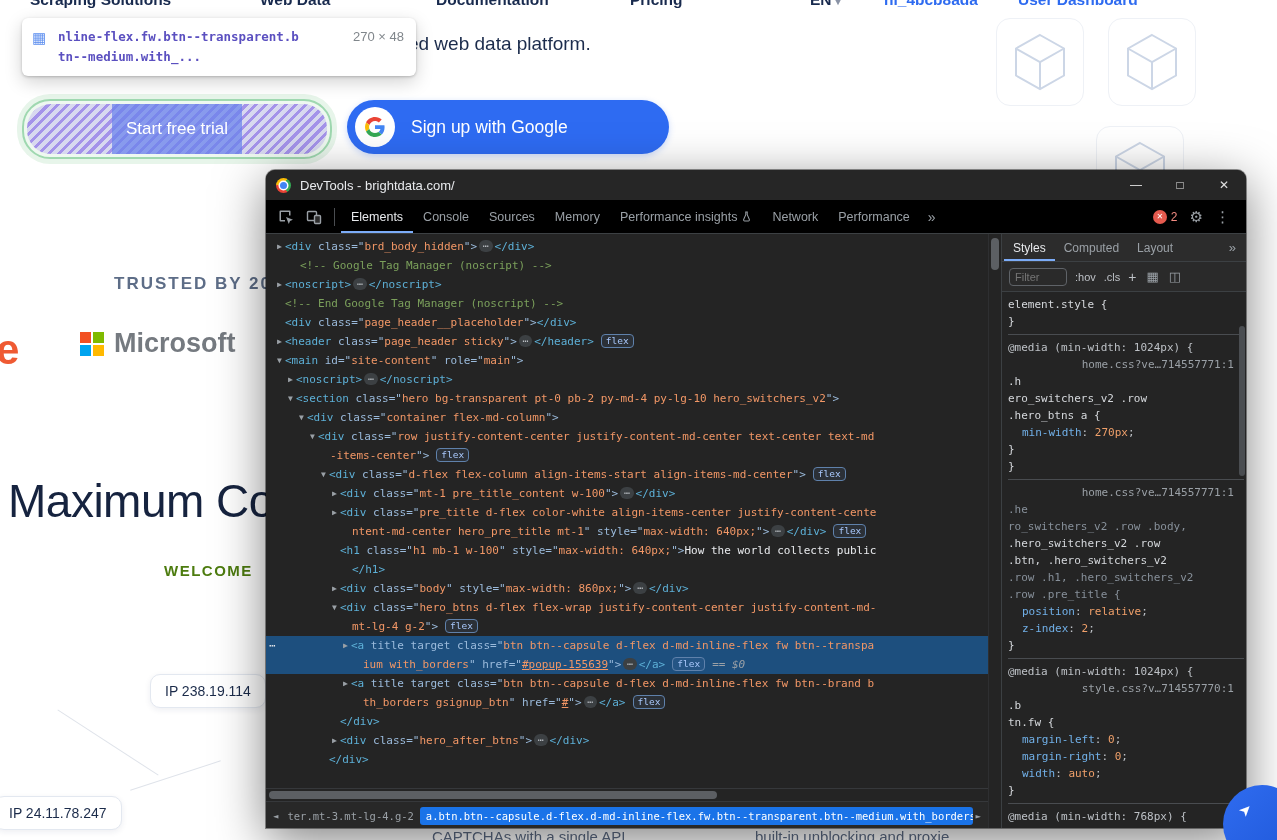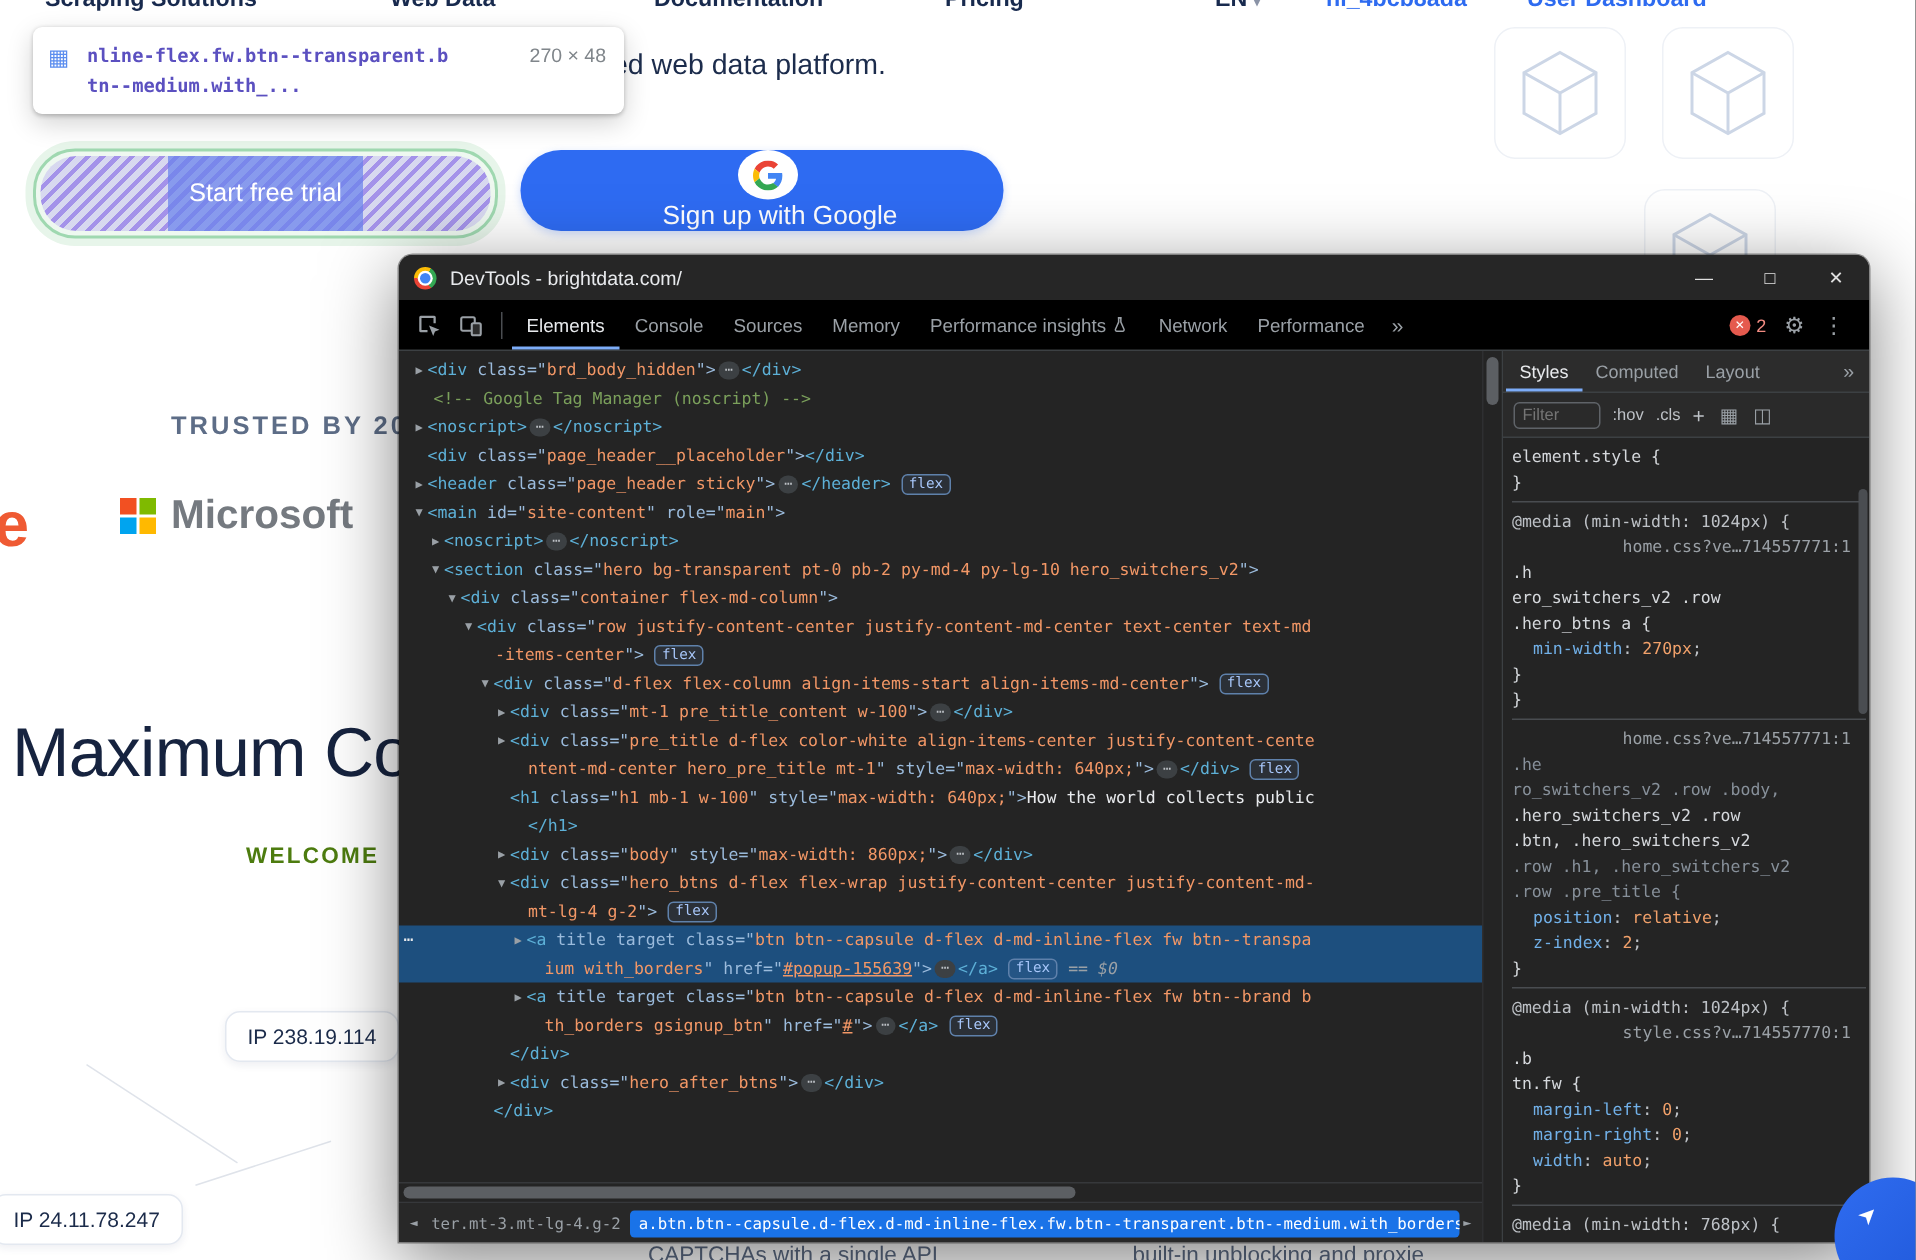--- a/index.html
+++ b/index.html
@@ -24,21 +24,21 @@
 
   .trial-btn{position:absolute;left:22px;top:99px;width:306px;height:56px;border-radius:28px;
       border:2px solid #9fd8b0;box-shadow:0 0 0 5px #e7f5ea;background:#eef8f0;}
   .trial-hatch{position:absolute;inset:3px;border-radius:24px;overflow:hidden;
       background:repeating-linear-gradient(135deg,rgba(124,92,230,.65) 0 3px,rgba(157,135,238,.28) 3px 7px);}
   .trial-core{position:absolute;left:88px;right:88px;top:3px;bottom:3px;background:rgba(106,130,236,.72);}
   .trial-label{position:absolute;inset:0;display:flex;align-items:center;justify-content:center;
       color:#fff;font-size:17px;font-weight:500;}
 
   .gbtn{position:absolute;left:347px;top:100px;width:322px;height:54px;border-radius:27px;background:#2e6bf2;
-      display:flex;align-items:center;padding-left:8px;box-sizing:border-box;box-shadow:0 2px 6px rgba(46,107,242,.25);flex-direction:column;}
+      display:flex;align-items:center;padding-left:8px;box-sizing:border-box;box-shadow:0 2px 6px rgba(46,107,242,.25);}
   .gbtn .gcircle{width:40px;height:40px;border-radius:50%;background:#fff;display:flex;align-items:center;justify-content:center;}
   .gbtn .glabel{color:#fff;font-size:17.5px;font-weight:500;margin-left:16px;}
 
   .trusted{position:absolute;left:114px;top:274px;font-size:17px;font-weight:700;letter-spacing:2px;color:#5d6d87;}
   .mslogo{position:absolute;left:80px;top:328px;display:flex;align-items:center;gap:10px;}
   .msgrid{display:grid;grid-template-columns:11px 11px;grid-template-rows:11px 11px;gap:2px;}
   .msgrid i{display:block;}
   .msname{font-size:27px;font-weight:600;color:#757a80;}
   .elogo{position:absolute;left:-4px;top:326px;font-size:42px;font-weight:700;color:#ef5a33;}
 
@@ -277,22 +277,23 @@
       </span>
       <span class="gear">⚙</span>
       <span class="kebab">⋮</span>
     </span>
   </div>
 
   <div class="dt-main">
     <div class="dt-left">
       <div class="tree">
           <div class="trow" style="padding-left: 8px;"><span class="arw">▶</span><span class="tk-t">&lt;div</span><span class="tk-a"> class</span><span class="tk-p">="</span><span class="tk-v">brd_body_hidden</span><span class="tk-p">"&gt;</span><span class="tk-e">⋯</span><span class="tk-t">&lt;/div&gt;</span></div>
-          <div class="trow" style="padding-left: 12px;"><span class="arw"></span><span class="tk-c">&lt;!-- Google Tag Manager (noscript) --&gt;</span></div>
+          <div class="trow" style="padding-left: 23px;"><span class="arw"></span><span class="tk-c">&lt;!-- Google Tag Manager (noscript) --&gt;</span></div>
           <div class="trow" style="padding-left: 8px;"><span class="arw">▶</span><span class="tk-t">&lt;noscript&gt;</span><span class="tk-e">⋯</span><span class="tk-t">&lt;/noscript&gt;</span></div>
+          <div class="trow" style="padding-left: 8px;"><span class="arw"></span><span class="tk-c">&lt;!-- End Google Tag Manager (noscript) --&gt;</span></div>
           <div class="trow" style="padding-left: 8px;"><span class="arw"></span><span class="tk-t">&lt;div</span><span class="tk-a"> class</span><span class="tk-p">="</span><span class="tk-v">page_header__placeholder</span><span class="tk-p">"&gt;</span><span class="tk-t">&lt;/div&gt;</span></div>
           <div class="trow" style="padding-left: 8px;"><span class="arw">▶</span><span class="tk-t">&lt;header</span><span class="tk-a"> class</span><span class="tk-p">="</span><span class="tk-v">page_header sticky</span><span class="tk-p">"&gt;</span><span class="tk-e">⋯</span><span class="tk-t">&lt;/header&gt;</span><span class="tk-b">flex</span></div>
           <div class="trow" style="padding-left: 8px;"><span class="arw">▼</span><span class="tk-t">&lt;main</span><span class="tk-a"> id</span><span class="tk-p">="</span><span class="tk-v">site-content</span><span class="tk-p">" </span><span class="tk-a">role</span><span class="tk-p">="</span><span class="tk-v">main</span><span class="tk-p">"&gt;</span></div>
           <div class="trow" style="padding-left: 19px;"><span class="arw">▶</span><span class="tk-t">&lt;noscript&gt;</span><span class="tk-e">⋯</span><span class="tk-t">&lt;/noscript&gt;</span></div>
           <div class="trow" style="padding-left: 19px;"><span class="arw">▼</span><span class="tk-t">&lt;section</span><span class="tk-a"> class</span><span class="tk-p">="</span><span class="tk-v">hero bg-transparent pt-0 pb-2 py-md-4 py-lg-10 hero_switchers_v2</span><span class="tk-p">"&gt;</span></div>
           <div class="trow" style="padding-left: 30px;"><span class="arw">▼</span><span class="tk-t">&lt;div</span><span class="tk-a"> class</span><span class="tk-p">="</span><span class="tk-v">container flex-md-column</span><span class="tk-p">"&gt;</span></div>
           <div class="trow" style="padding-left: 41px;"><span class="arw">▼</span><span class="tk-t">&lt;div</span><span class="tk-a"> class</span><span class="tk-p">="</span><span class="tk-v">row justify-content-center justify-content-md-center text-center text-md</span></div>
           <div class="trow" style="padding-left: 53px;"><span class="arw"></span><span class="tk-v">-items-center</span><span class="tk-p">"&gt;</span><span class="tk-b">flex</span></div>
           <div class="trow" style="padding-left: 52px;"><span class="arw">▼</span><span class="tk-t">&lt;div</span><span class="tk-a"> class</span><span class="tk-p">="</span><span class="tk-v">d-flex flex-column align-items-start align-items-md-center</span><span class="tk-p">"&gt;</span><span class="tk-b">flex</span></div>
           <div class="trow" style="padding-left: 63px;"><span class="arw">▶</span><span class="tk-t">&lt;div</span><span class="tk-a"> class</span><span class="tk-p">="</span><span class="tk-v">mt-1 pre_title_content w-100</span><span class="tk-p">"&gt;</span><span class="tk-e">⋯</span><span class="tk-t">&lt;/div&gt;</span></div>

